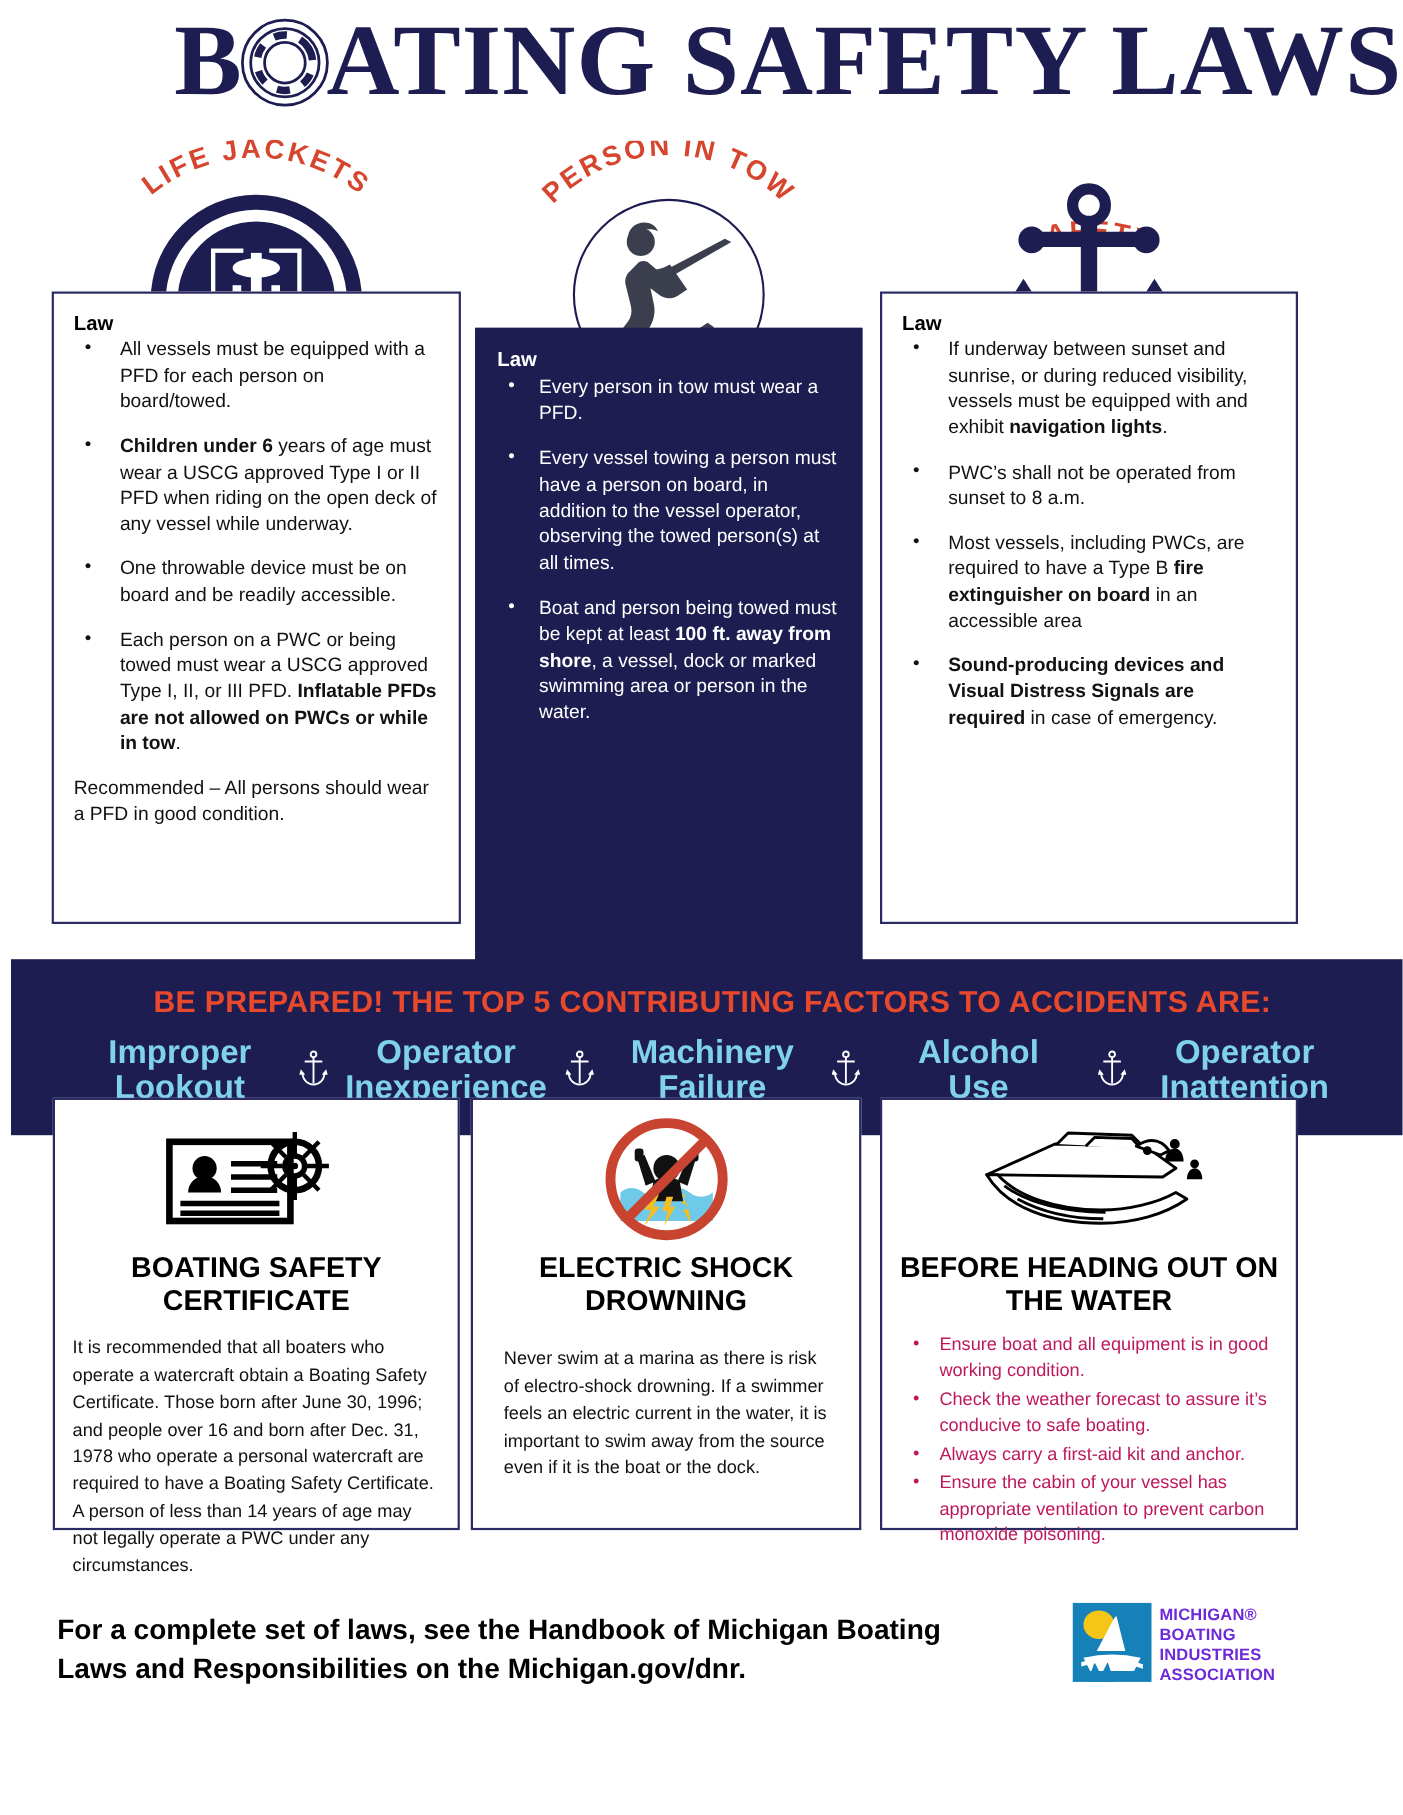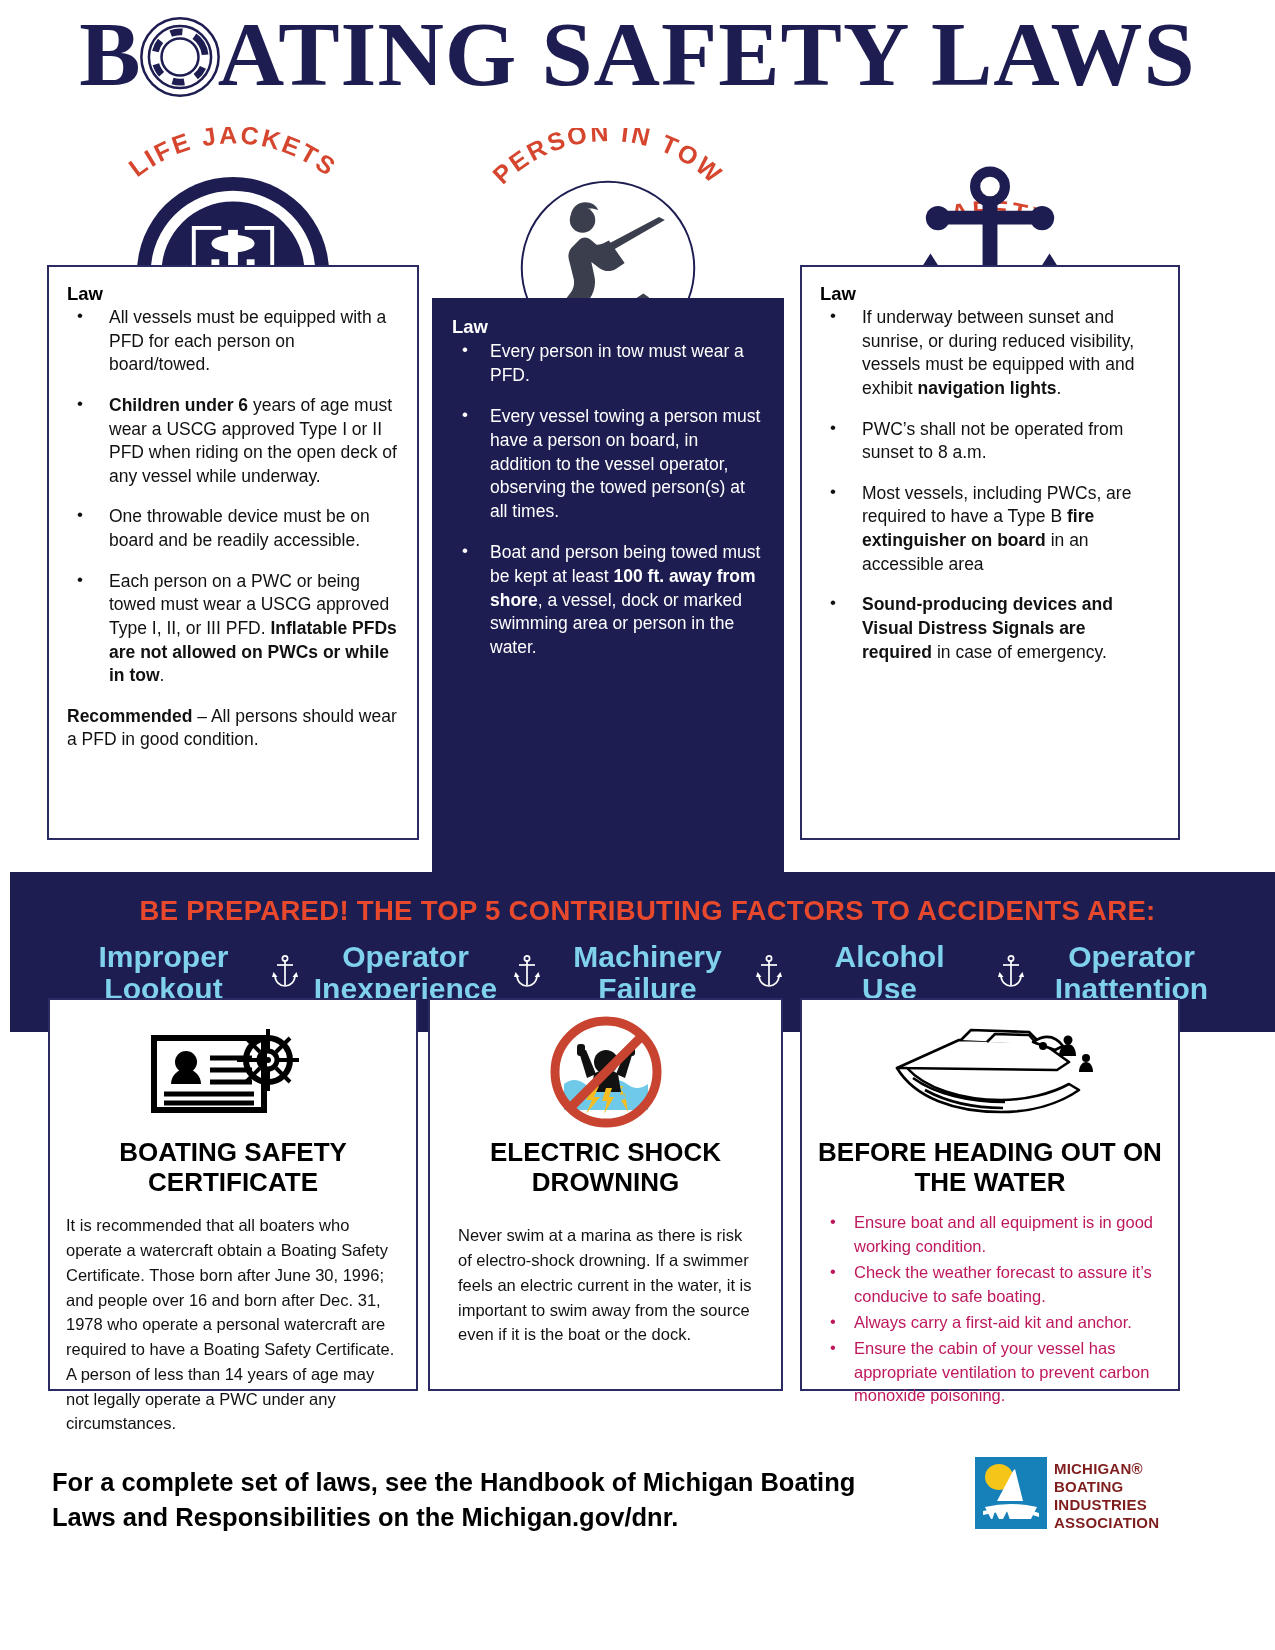--- a/index.html
+++ b/index.html
@@ -7,21 +7,21 @@
     width: 1275px; height: 1650px;
     background: #ffffff;
     font-family: "Liberation Sans", sans-serif;
     overflow: hidden;
   }
   .page { position: relative; width: 1275px; height: 1650px; }
 
   
   .title-bar {
     position: absolute; left: 0; top: 6px; width: 1275px;
-    text-align: center;
+    text-align: right;
   }
   .title-text {
     font-family: "Liberation Serif", serif;
     font-size: 92px;
     font-weight: 700;
     color: #1d1d52;
     letter-spacing: 1px;
     line-height: 1.05;
     white-space: nowrap;
     display: inline-block;
@@ -91,21 +91,21 @@
   ul.laws li::before {
     content: "\2022";
     position: absolute; left: 10px; top: -1px;
     font-size: 17px;
   }
   ul.laws li b { font-weight: 700; }
   .recommended {
     font-size: 17.5px; line-height: 1.35; color: #111;
     margin-top: 2px;
   }
-  .recommended b { font-weight: 700; }
+  .recommended b { font-weight: 400; }
 
   #col2 ul.laws li { padding-left: 38px; margin-bottom: 18px; }
   #col2 .law-head { margin-bottom: 2px; }
 
   
   .banner {
     position: absolute; left: 0; top: 872px; width: 1275px; height: 160px;
     background: #1d1d52;
     margin-left: 10px;
   }
@@ -172,21 +172,21 @@
   
   .footer { position: absolute; left: 0; top: 1455px; width: 1275px; height: 120px; }
   .footer-text {
     position: absolute; left: 52px; top: 10px; width: 830px;
     font-size: 25.5px; font-weight: 700; color: #000; line-height: 1.38;
   }
   .logo { position: absolute; left: 975px; top: 2px; display: flex; align-items: flex-start; }
   .logo-mark { width: 72px; height: 72px; }
   .logo-words {
     margin-left: 7px; padding-top: 3px;
-    color: #7f1d1d;
+    color: #6d28d9;
     font-size: 15px; font-weight: 700; line-height: 1.19;
     letter-spacing: 0.2px;
   }
 </style>
 </head>
 <body>
 
 <div class="page">
 
   <div class="title-bar">

